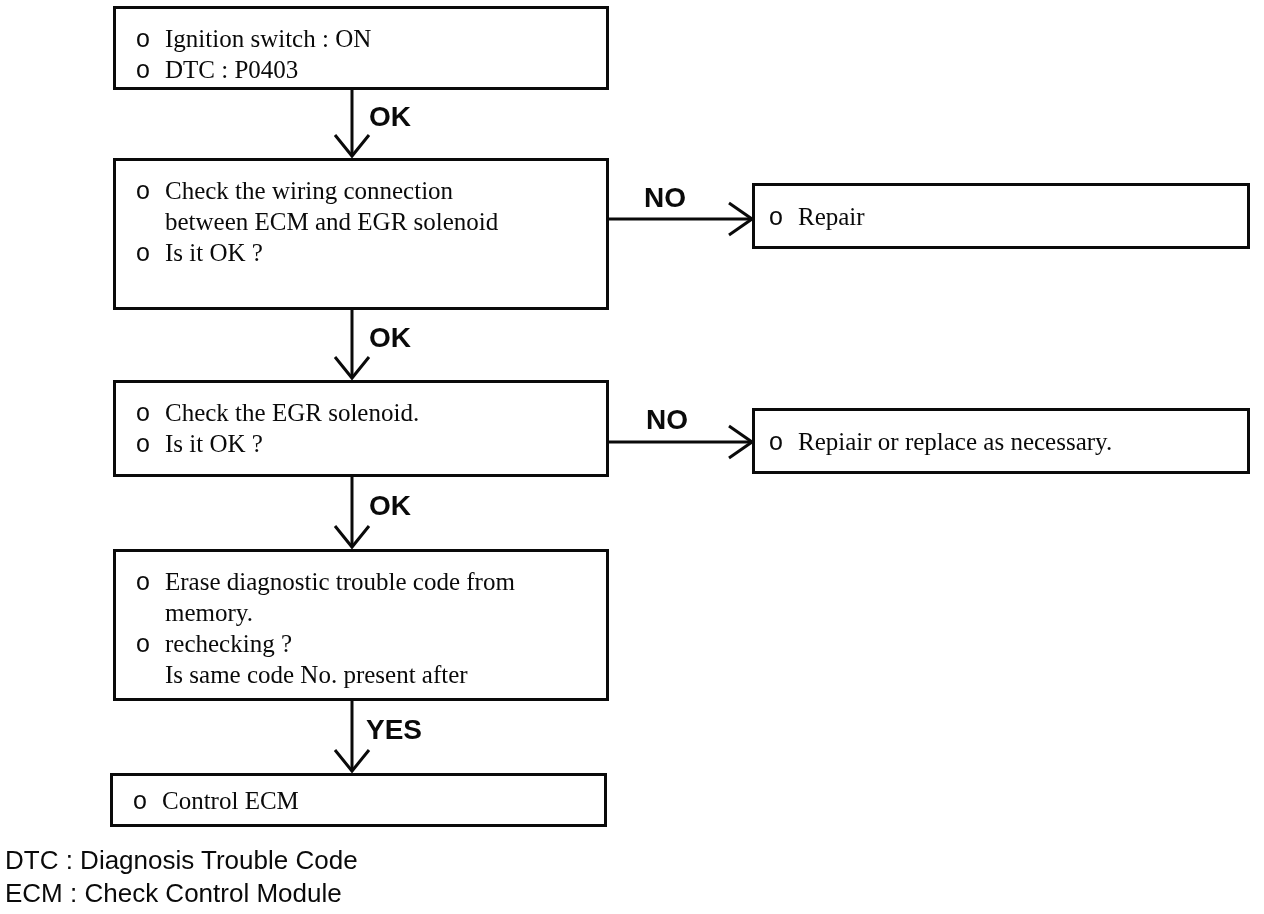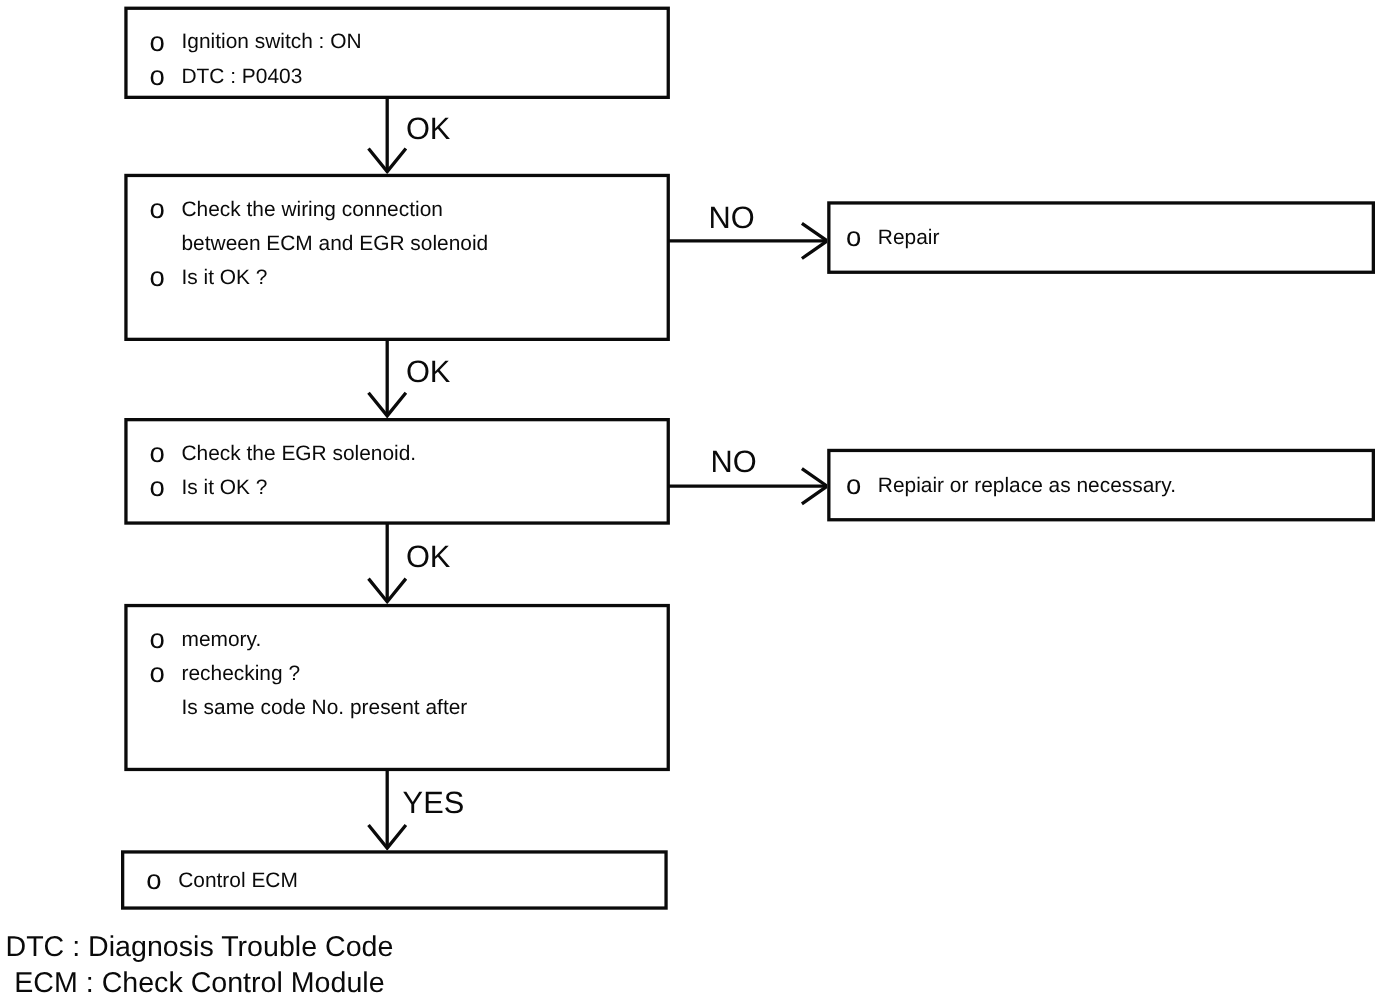--- a/index.html
+++ b/index.html
@@ -33,47 +33,48 @@
     align-items:flex-start;
   }
   .bullet{
     flex:0 0 29px;
     width:29px;
     font-size:25px;
     line-height:31px;
   }
   .lines{flex:1 1 auto;}
   .lines div{
-    font-size:19px;
+    font-size:25px;
     line-height:31px;
     white-space:nowrap;
+    font-family:Liberation Serif, serif;
   }
   .edge-label{
     position:absolute;
     font-size:28px;
     line-height:28px;
     white-space:nowrap;
+    font-weight:bold;
   }
   .arrow{position:absolute;}
   .arrow svg{display:block;}
   .arrow line,.arrow polyline{
     stroke:#0a0a0a;
     stroke-width:3;
     fill:none;
   }
   .legend{
     position:absolute;
     left:5px;
     top:844px;
   }
   .legend div{
     font-size:26px;
     line-height:33px;
     white-space:nowrap;
-    text-align:center;
   }
 </style>
 </head>
 <body>
 
 <div class="canvas">
 
   <div class="box" style="left:113px;top:6px;width:496px;height:84px">
     <div class="item">
       <span class="bullet">o</span>
@@ -175,20 +176,21 @@
       <line x1="24" y1="0" x2="24" y2="71"></line>
       <polyline points="7,50 24,71 41,50"></polyline>
     </svg>
   </div>
   <div class="edge-label" style="left:369px;top:492px">OK</div>
 
   <div class="box" style="left:113px;top:549px;width:496px;height:152px">
     <div class="item">
       <span class="bullet">o</span>
       <div class="lines">
+        <div>Erase diagnostic trouble code from</div>
         <div>memory.</div>
       </div>
     </div>
     <div class="item">
       <span class="bullet">o</span>
       <div class="lines">
         <div>rechecking ?</div>
         <div>Is same code No. present after</div>
       </div>
     </div>

